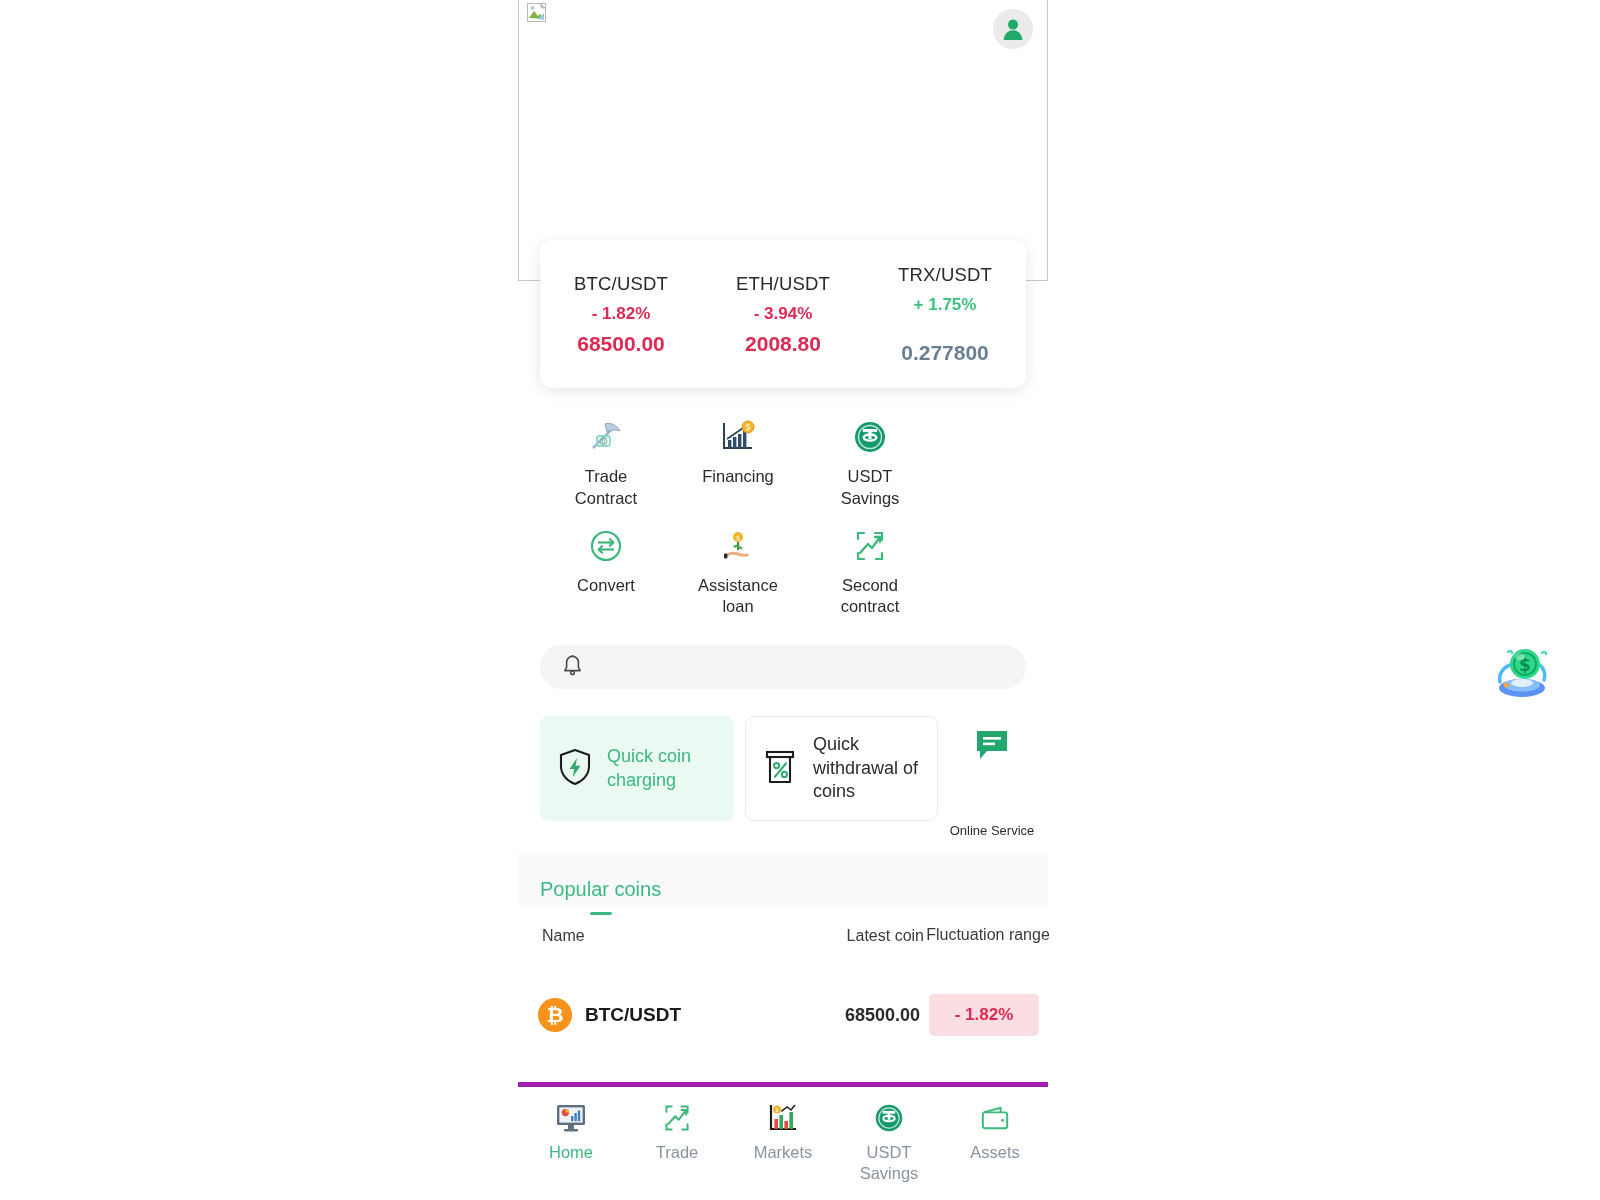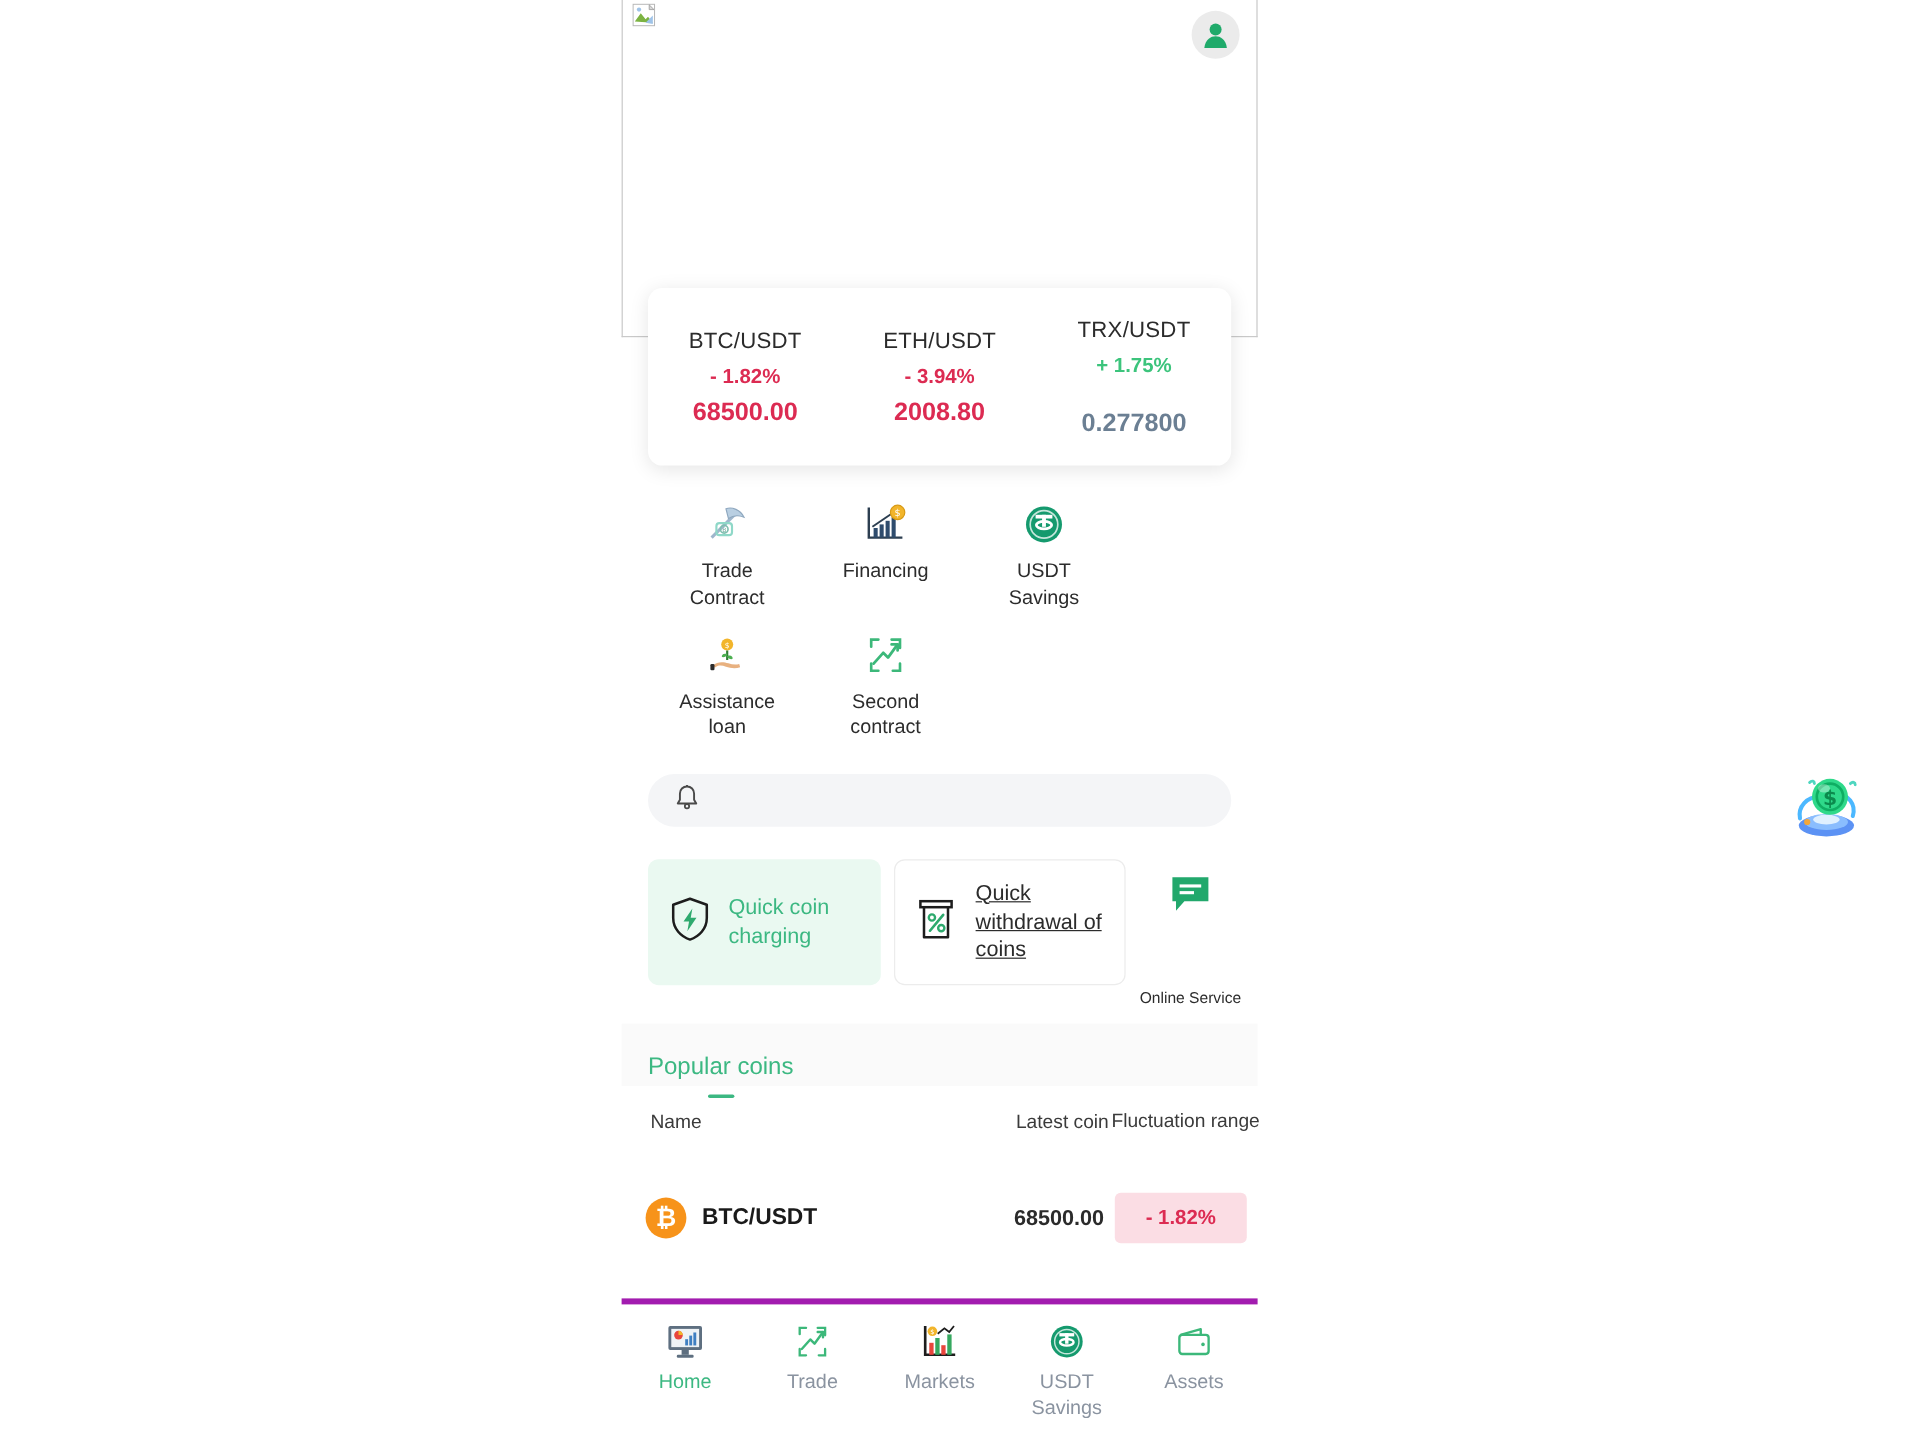--- a/index.html
+++ b/index.html
@@ -154,21 +154,21 @@
   }
   .act-card.secondary {
     width: 193px;
     background: #ffffff;
     border: 1px solid #ececec;
     margin-left: 11px;
   }
   .act-ico { flex: 0 0 auto; margin-right: 13px; }
   .act-label { font-size: 18px; line-height: 1.33; }
   .act-label.green { color: #3cb882; }
-  .act-label.dark  { color: #2c2c2c; text-decoration: underline; }
+  .act-label.dark  { color: #2c2c2c; }
 
   .service {
     width: 86px;
     margin-left: 11px;
     display: flex;
     flex-direction: column;
     align-items: center;
     cursor: pointer;
     padding-top: 12px;
     gap: 48px;
@@ -369,20 +369,32 @@
             <circle cx="17" cy="17" r="15" fill="#159a6e"></circle>
             <circle cx="17" cy="17" r="11.5" fill="none" stroke="#ffffff" stroke-width="1.4" opacity="0.75"></circle>
             <rect x="10" y="9" width="14" height="3.1" fill="#ffffff"></rect>
             <rect x="15.4" y="9" width="3.2" height="10" fill="#ffffff"></rect>
             <ellipse cx="17" cy="17.6" rx="6.4" ry="3.1" fill="none" stroke="#ffffff" stroke-width="2.3"></ellipse>
           </svg>
         </div>
         <div class="grid-label">USDT Savings</div>
       </div>
 
+      <div class="grid-item">
+        <div class="grid-ico">
+          <svg width="34" height="34" viewBox="0 0 34 34">
+            <circle cx="17" cy="17" r="14" fill="none" stroke="#3cb87a" stroke-width="2.2"></circle>
+            <path d="M9 13.5 L24 13.5" stroke="#3cb87a" stroke-width="2.2" fill="none"></path>
+            <path d="M21 10.2 L24.4 13.5 L21 16.8" stroke="#3cb87a" stroke-width="2.2" fill="none" stroke-linejoin="round" stroke-linecap="round"></path>
+            <path d="M25 20.5 L10 20.5" stroke="#3cb87a" stroke-width="2.2" fill="none"></path>
+            <path d="M13 17.2 L9.6 20.5 L13 23.8" stroke="#3cb87a" stroke-width="2.2" fill="none" stroke-linejoin="round" stroke-linecap="round"></path>
+          </svg>
+        </div>
+        <div class="grid-label">Convert</div>
+      </div>
 
       <div class="grid-item">
         <div class="grid-ico">
           <svg width="34" height="34" viewBox="0 0 34 34">
             <circle cx="17" cy="8" r="5" fill="#f2b52b"></circle>
             <text x="17" y="11" font-size="6.4" fill="#fff" text-anchor="middle" font-family="DejaVu Sans, sans-serif">$</text>
             <path d="M17 13 L17 21" stroke="#2e7d32" stroke-width="1.8"></path>
             <path d="M17 16 C13.5 15 12 17 12.6 18.6 C14.6 19 16.4 18 17 16.6 Z" fill="#4caf50"></path>
             <path d="M17 17.6 C20.5 16.6 22 18.6 21.4 20.2 C19.4 20.6 17.6 19.6 17 18.2 Z" fill="#4caf50"></path>
             <path d="M5 25.5 C9 22 14 22.5 18 23.8 C21 24.8 24 25.2 27 24.4 L27.8 27 C24 28.4 19.5 27.8 16 26.6 C12.6 25.4 9.4 25 6.6 27.4 Z" fill="#e8b180"></path>

